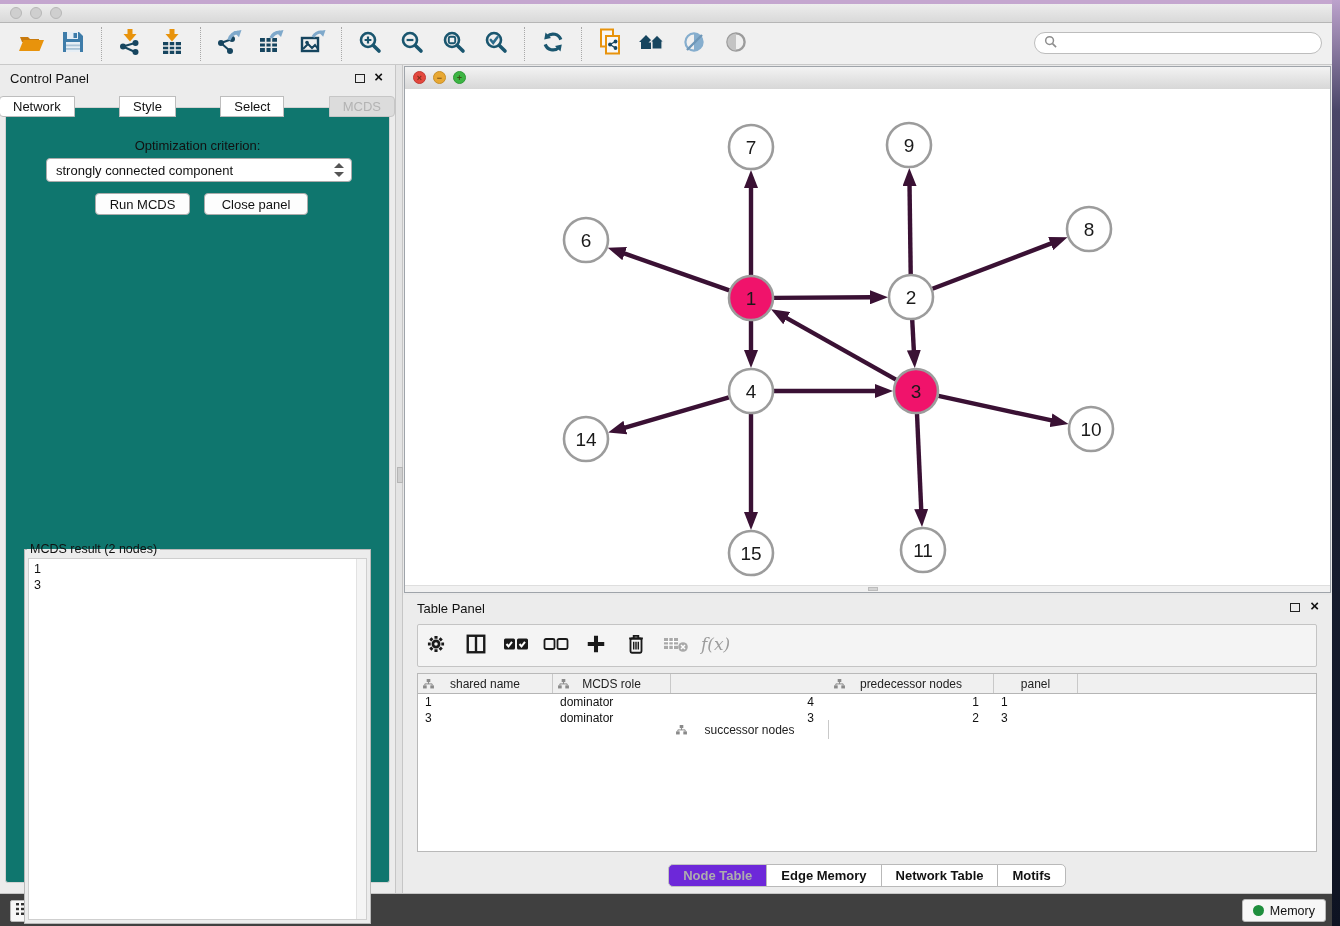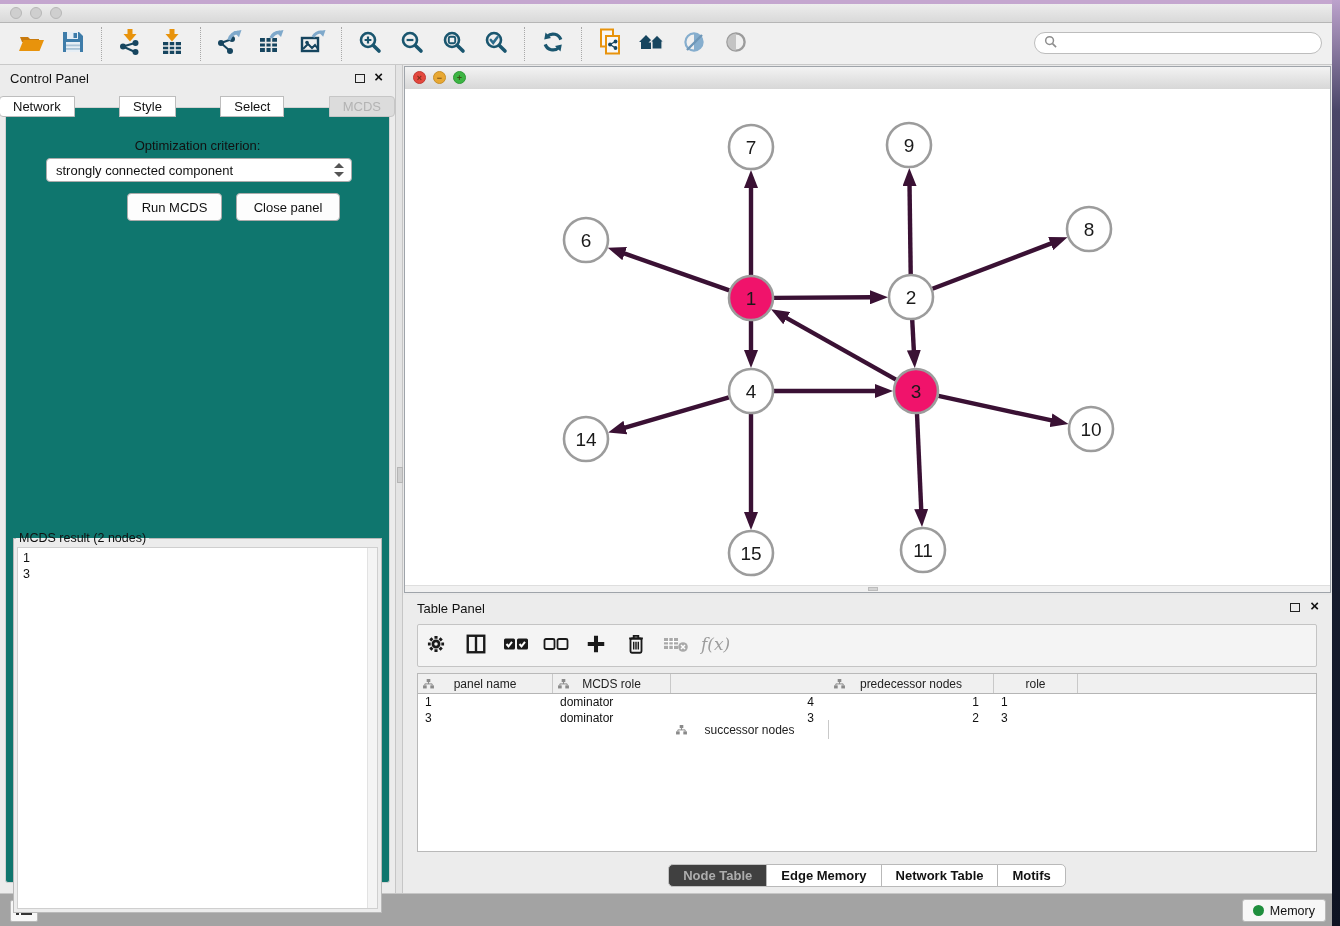--- a/index.html
+++ b/index.html
@@ -41,25 +41,25 @@
   .cp-content{position:absolute;left:5px;right:5px;top:42px;bottom:10px;background:#0f766e;
       border:1px solid #D2D2D2;border-radius:3px;z-index:1;}
   .opt-label{position:absolute;left:0;right:0;top:30px;text-align:center;font-size:13px;color:#111;}
   .criterion-select{position:absolute;left:40px;right:37px;top:50px;height:24px;background:#fff;
       border:1px solid #ABABAB;border-radius:4px;font-size:13px;color:#111;display:flex;align-items:center;
       padding-left:9px;box-sizing:border-box;}
   .spin{position:absolute;right:6px;top:3px;width:12px;height:16px;}
   .spin i{position:absolute;left:1px;width:0;height:0;border-left:5px solid transparent;border-right:5px solid transparent;}
   .spin .up{top:1px;border-bottom:5px solid #555;}
   .spin .dn{bottom:1px;border-top:5px solid #555;}
-  .cp-btn{position:absolute;top:85px;height:28px;background:#FDFDFD;border:1px solid #ABABAB;border-radius:4px;
-      font-size:13px;color:#111;display:flex;align-items:center;justify-content:center;box-sizing:border-box;margin-left:32px;}
+  .cp-btn{position:absolute;top:85px;height:22px;background:#FDFDFD;border:1px solid #ABABAB;border-radius:4px;
+      font-size:13px;color:#111;display:flex;align-items:center;justify-content:center;box-sizing:border-box;}
   .btn-run{left:89px;width:95px;} .btn-close{left:198px;width:104px;}
   .result-box{position:absolute;left:7px;right:7px;top:423px;height:382px;border:1px solid #B9B9B9;
-      margin:0;padding:0;box-sizing:border-box;background:#ECECEC;}
+      margin:11px;padding:0;box-sizing:border-box;background:#ECECEC;}
   .result-box legend{font-size:12.5px;color:#111;padding:0 3px;margin-left:2px;}
   .result-inner{position:absolute;left:3px;right:3px;top:2px;bottom:3px;background:#fff;border:1px solid #CFCFCF;}
   .result-scroll{position:absolute;right:0;top:0;bottom:0;width:9px;background:#F4F4F4;border-left:1px solid #E2E2E2;}
   .result-lines{position:absolute;left:5px;top:2px;font-size:12.5px;color:#111;line-height:16px;}
 
   
   .divider{position:absolute;left:395px;top:61px;width:8px;height:828px;background:#E4E4E4;
       border-left:1px solid #C6C6C6;border-right:1px solid #C6C6C6;box-sizing:border-box;}
   .divider-knob{position:absolute;left:1px;top:402px;width:4px;height:14px;background:#CFCFCF;border:1px solid #B5B5B5;}
 
@@ -94,24 +94,24 @@
       border-right:1px solid #C9C9C9;box-sizing:border-box;height:19px;}
   .th-icon{position:absolute;left:5px;top:4px;}
   .tbl-row{display:flex;height:16px;align-items:center;}
   .td-cell{font-size:12px;color:#111;box-sizing:border-box;height:16px;line-height:16px;}
   .td-left{padding-left:7px;text-align:left;} .td-right{padding-right:15px;text-align:right;}
   .tp-tabs{position:absolute;left:0;right:0;top:269px;display:flex;justify-content:center;}
   .tp-tab{font-size:13px;font-weight:bold;color:#111;background:#fff;border:1px solid #B9B9B9;
       padding:3px 14px;margin-left:-1px;}
   .tp-tab:first-child{border-top-left-radius:5px;border-bottom-left-radius:5px;}
   .tp-tab:last-child{border-top-right-radius:5px;border-bottom-right-radius:5px;}
-  .tp-tab.selected{background:#404040;color:#ADADAD;border-color:#C2C2C2;}
-
-  
-  .statusbar{position:absolute;left:0;top:889px;width:100%;height:33px;background:#a3a3a3;border-top:1px solid #C6C6C6;box-sizing:border-box;}
+  .tp-tab.selected{background:#6d28d9;color:#ADADAD;border-color:#C2C2C2;}
+
+  
+  .statusbar{position:absolute;left:0;top:889px;width:100%;height:33px;background:#404040;border-top:1px solid #C6C6C6;box-sizing:border-box;}
   .list-btn{position:absolute;left:10px;top:6px;width:28px;height:22px;background:#F7F7F7;border:1px solid #B9B9B9;
       border-radius:2px;display:flex;align-items:center;justify-content:center;box-sizing:border-box;}
   .memory-btn{position:absolute;right:6px;top:5px;height:23px;padding:0 10px;background:#F7F7F7;border:1px solid #B9B9B9;
       border-radius:3px;display:flex;align-items:center;gap:6px;font-size:12.5px;color:#111;box-sizing:border-box;}
   .mem-dot{width:11px;height:11px;border-radius:50%;background:#1F8E3D;}
 </style>
 </head>
 <body>
 
 <div class="wall-top"></div>
@@ -486,21 +486,21 @@
       <div class="tbl-header" id="tbl-header">
           <div class="th-cell" style="width: 135px;">
             <span class="th-icon"><svg width="11" height="10" viewBox="0 0 12 11">
                 <g fill="#8A8A8A">
                   <rect x="4" y="0" width="4" height="3.4"></rect>
                   <rect x="0" y="7" width="4" height="3.4"></rect>
                   <rect x="8" y="7" width="4" height="3.4"></rect>
                 </g>
                 <path d="M6 3.4 V5.4 M2 7 V5.4 H10 V7" fill="none" stroke="#8A8A8A" stroke-width="1.1"></path>
               </svg></span>
-            <span>panel name</span>
+            <span>shared name</span>
           </div>
           <div class="th-cell" style="width: 118px;">
             <span class="th-icon"><svg width="11" height="10" viewBox="0 0 12 11">
                 <g fill="#8A8A8A">
                   <rect x="4" y="0" width="4" height="3.4"></rect>
                   <rect x="0" y="7" width="4" height="3.4"></rect>
                   <rect x="8" y="7" width="4" height="3.4"></rect>
                 </g>
                 <path d="M6 3.4 V5.4 M2 7 V5.4 H10 V7" fill="none" stroke="#8A8A8A" stroke-width="1.1"></path>
               </svg></span>
@@ -522,21 +522,21 @@
                 <g fill="#8A8A8A">
                   <rect x="4" y="0" width="4" height="3.4"></rect>
                   <rect x="0" y="7" width="4" height="3.4"></rect>
                   <rect x="8" y="7" width="4" height="3.4"></rect>
                 </g>
                 <path d="M6 3.4 V5.4 M2 7 V5.4 H10 V7" fill="none" stroke="#8A8A8A" stroke-width="1.1"></path>
               </svg></span>
             <span>predecessor nodes</span>
           </div>
           <div class="th-cell" style="width: 84px;">
-            <span>role</span>
+            <span>panel</span>
           </div>
         </div>
       <div id="tbl-body">
           <div class="tbl-row">
             <div class="td-cell td-left" style="width: 135px;">1</div>
             <div class="td-cell td-left" style="width: 118px;">dominator</div>
             <div class="td-cell td-right" style="width: 158px;">4</div>
             <div class="td-cell td-right" style="width: 165px;">1</div>
             <div class="td-cell td-left" style="width: 84px;">1</div>
           </div>

